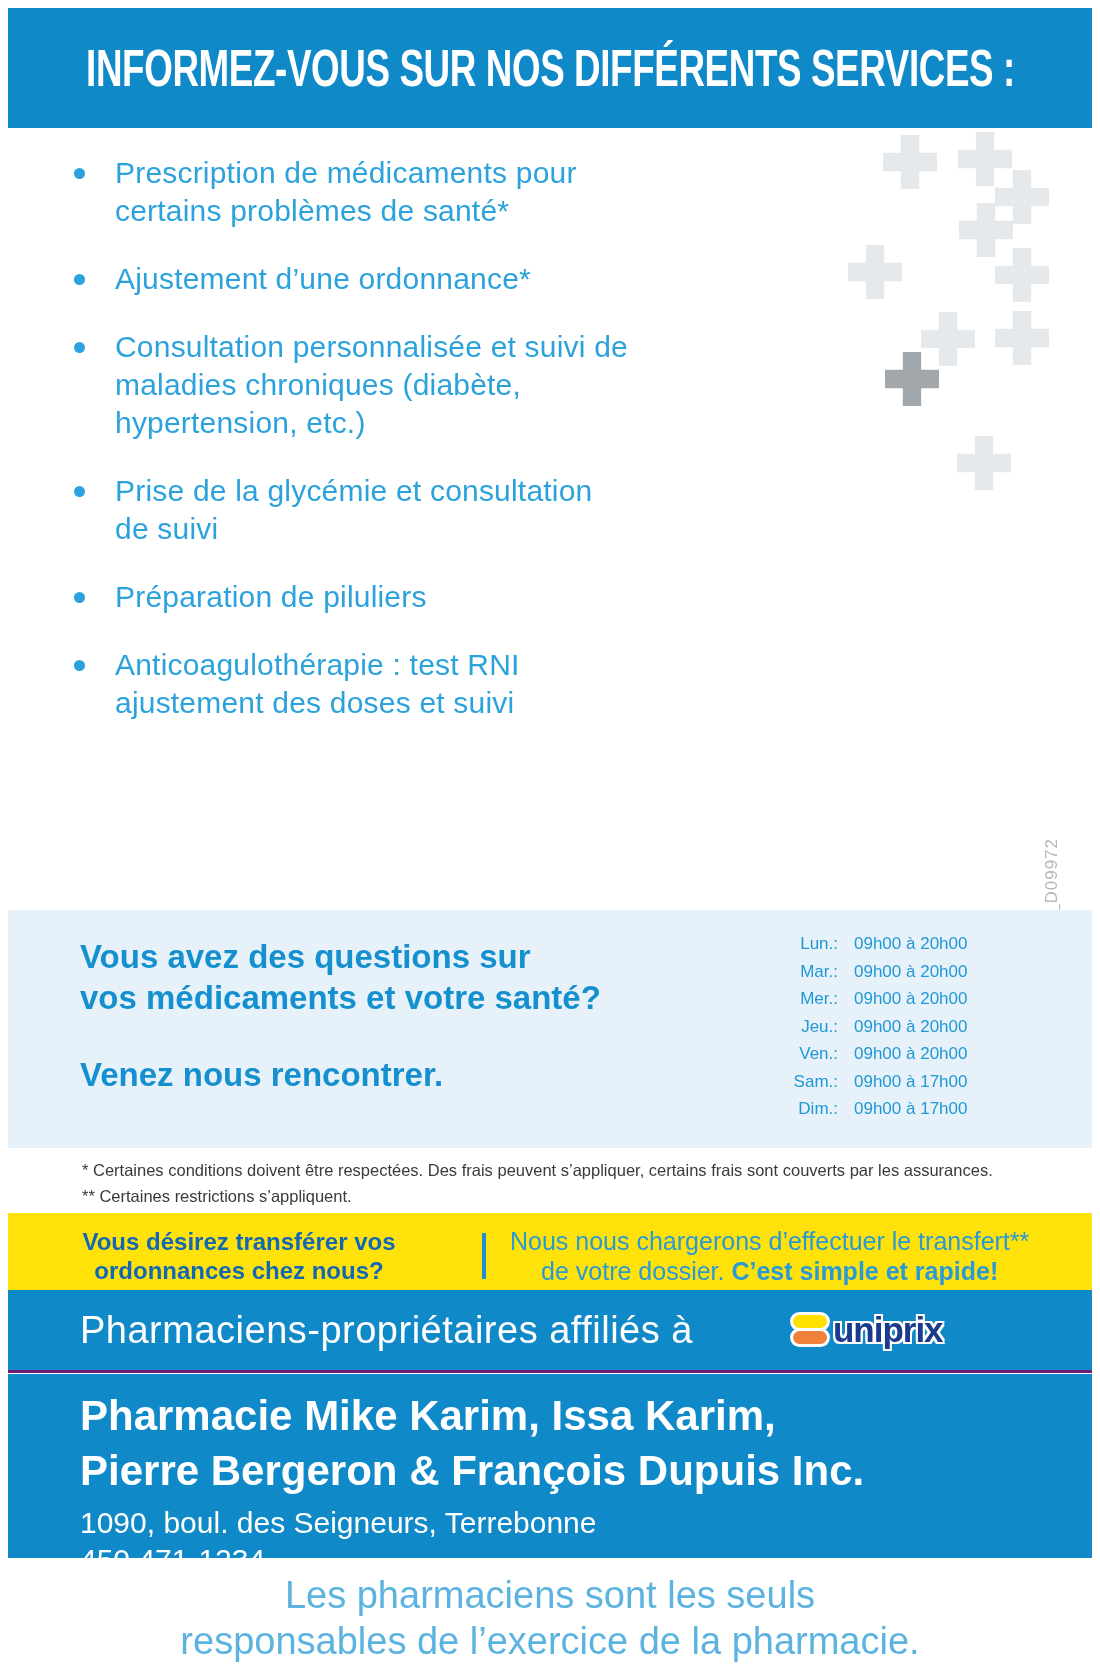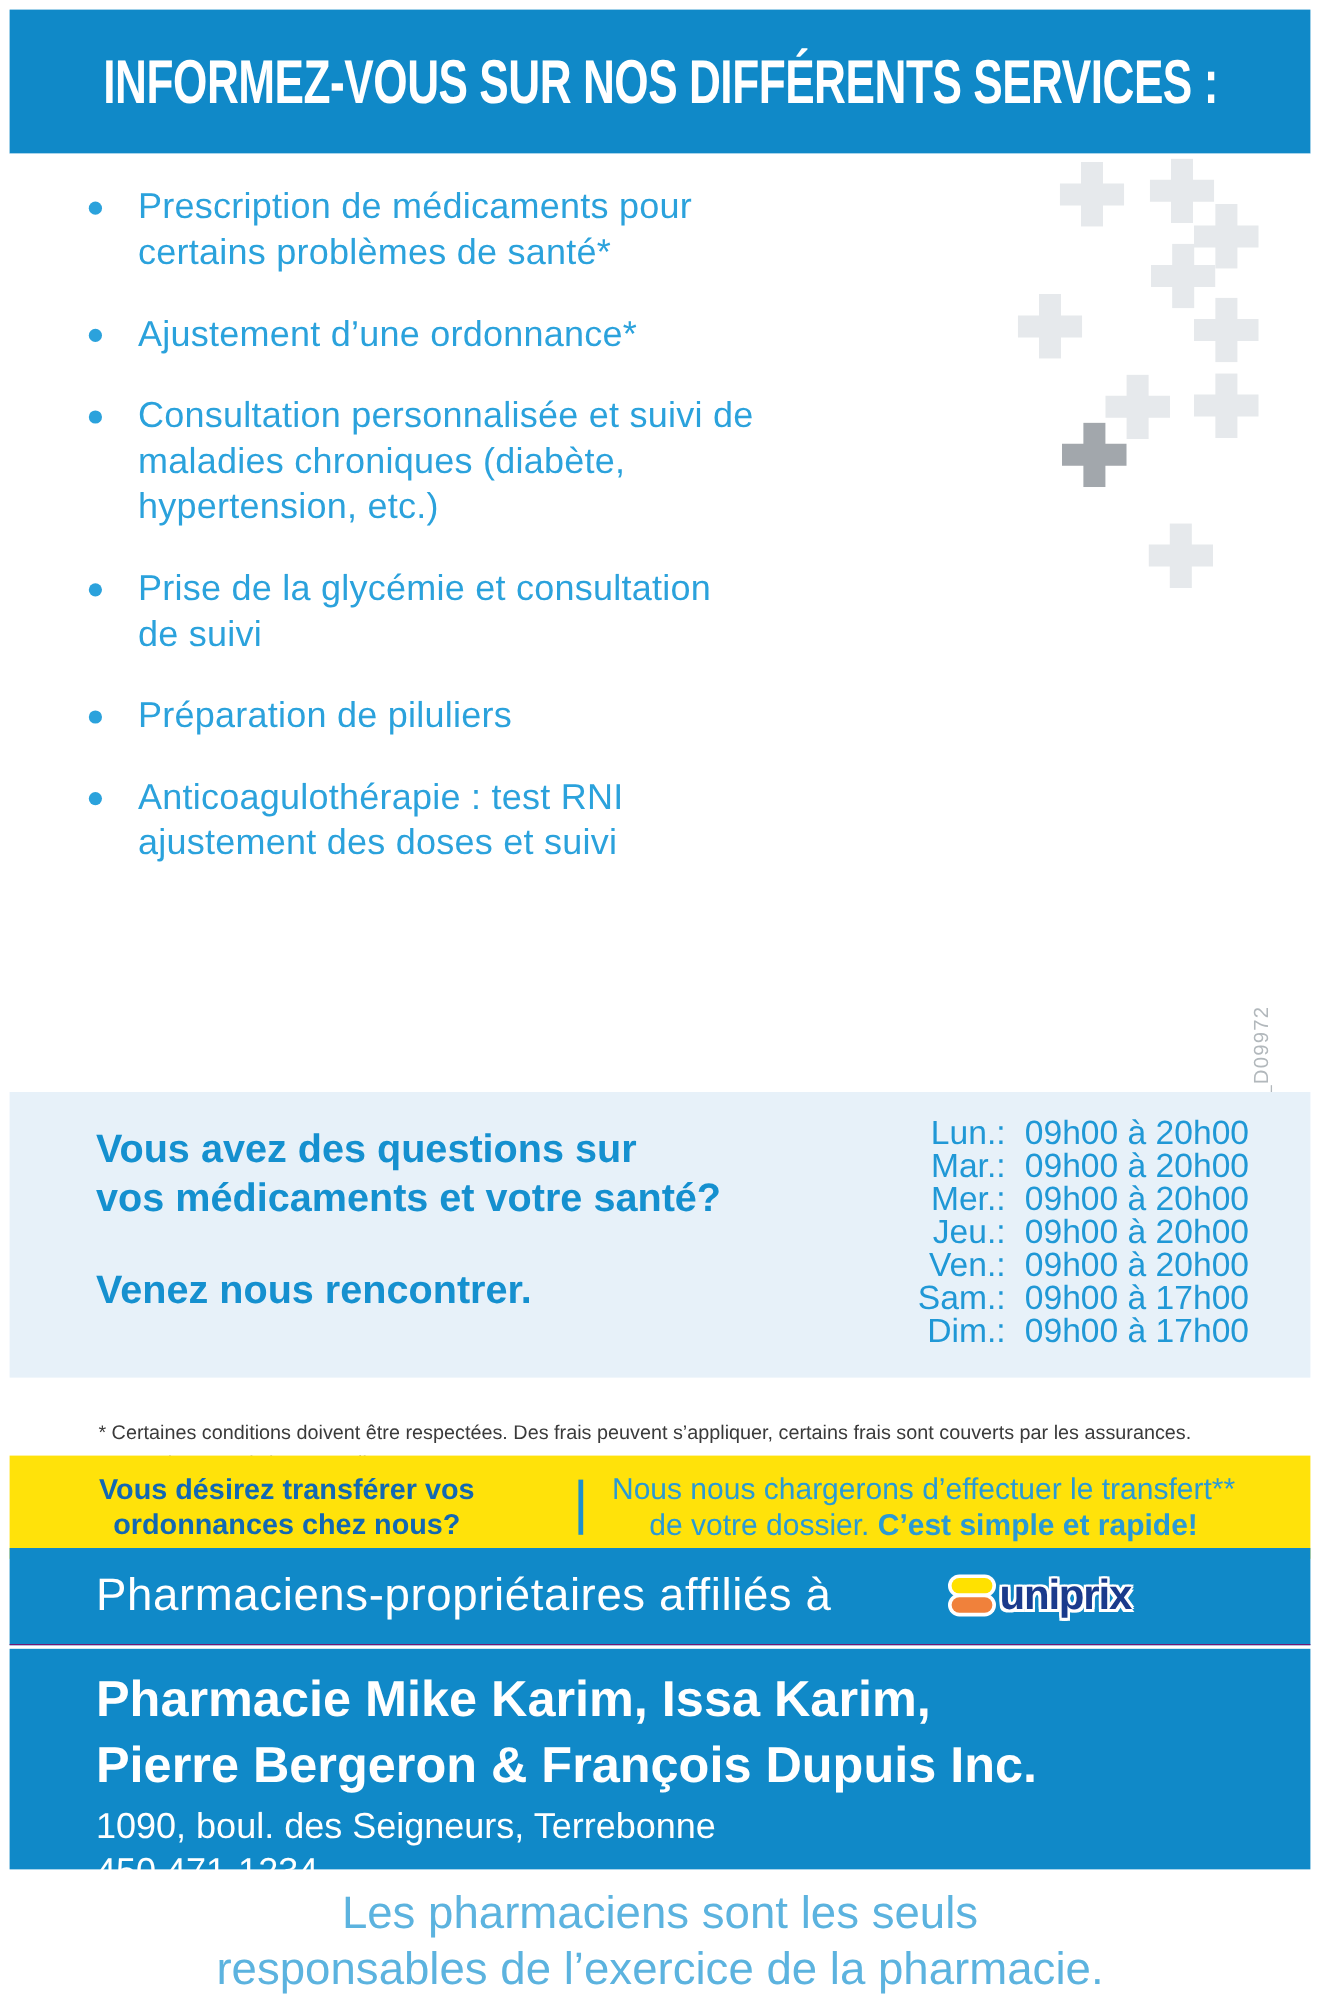--- a/index.html
+++ b/index.html
@@ -25,41 +25,41 @@
   .cross.dark{background:#A2A7AC;}
 
   .print-code{position:absolute;top:838px;right:58px;transform:rotate(-90deg);transform-origin:top right;
               color:#B2B8BC;font-size:17px;letter-spacing:1px;white-space:nowrap;}
 
   
   .questions{top:910px;height:238px;background:#E7F1F9;}
   .q-head{position:absolute;left:72px;top:26px;color:#1590CF;font-weight:700;font-size:33px;line-height:41px;}
   .q-head span{display:block;}
   .q-cta{position:absolute;left:72px;top:146px;color:#1590CF;font-weight:700;font-size:33px;}
-  .hours{position:absolute;left:730px;top:20px;font-size:28px;line-height:27.5px;color:#2098D6;}
+  .hours{position:absolute;left:730px;top:20px;font-size:17px;line-height:27.5px;color:#2098D6;}
   .hour-row{display:flex;}
   .hour-day{width:100px;text-align:right;margin-right:16px;}
   .hour-time{white-space:nowrap;}
 
   
-  .footnotes{top:1172px;height:65px;background:#ffffff;padding-top:9px;box-sizing:border-box;}
+  .footnotes{top:1148px;height:65px;background:#ffffff;padding-top:9px;box-sizing:border-box;}
   .footnotes div{margin-left:74px;color:#3A3A3A;font-size:16.5px;line-height:26px;}
 
   
   .transfer{top:1213px;height:86px;background:#FFE20A;display:flex;align-items:center;}
   .tr-left{width:462px;text-align:center;color:#1268B3;font-weight:700;font-size:24px;line-height:29px;}
   .tr-left span{display:block;}
   .tr-divider{width:4px;height:46px;background:#1E90D0;margin:0 12px;}
   .tr-right{color:#2A9AD5;font-size:25px;line-height:30px;margin-left:12px;}
   .tr-right span{display:inline;text-align:center;}
   .tr-right .b{font-weight:700;}
   .tr-right .line{display:block;}
 
   
-  .affiliation{top:1290px;height:80px;background:#1089C8;border-bottom:1px solid #701a75;
+  .affiliation{top:1290px;height:80px;background:#1089C8;border-bottom:3px solid #701a75;
                display:flex;align-items:center;box-sizing:content-box;}
   .aff-label{color:#ffffff;font-size:38px;font-weight:400;margin-left:72px;letter-spacing:0.5px;}
   .logo{display:flex;align-items:center;margin-left:88px;padding-left:12px;}
   .logo-bars{position:relative;width:36px;height:32px;margin-right:4px;}
   .bar{position:absolute;left:0;width:34px;height:13px;border-radius:7px;box-shadow:0 0 0 3px #ffffff;}
   .bar.y{top:1px;background:#FFE100;}
   .bar.o{top:17px;background:#F0813B;}
   .logo-word{color:#1A3A8C;font-weight:700;font-size:35px;letter-spacing:-1px;
              text-shadow:-2px 0 #fff,2px 0 #fff,0 -2px #fff,0 2px #fff,-2px -2px #fff,2px 2px #fff,-2px 2px #fff,2px -2px #fff;}
 

